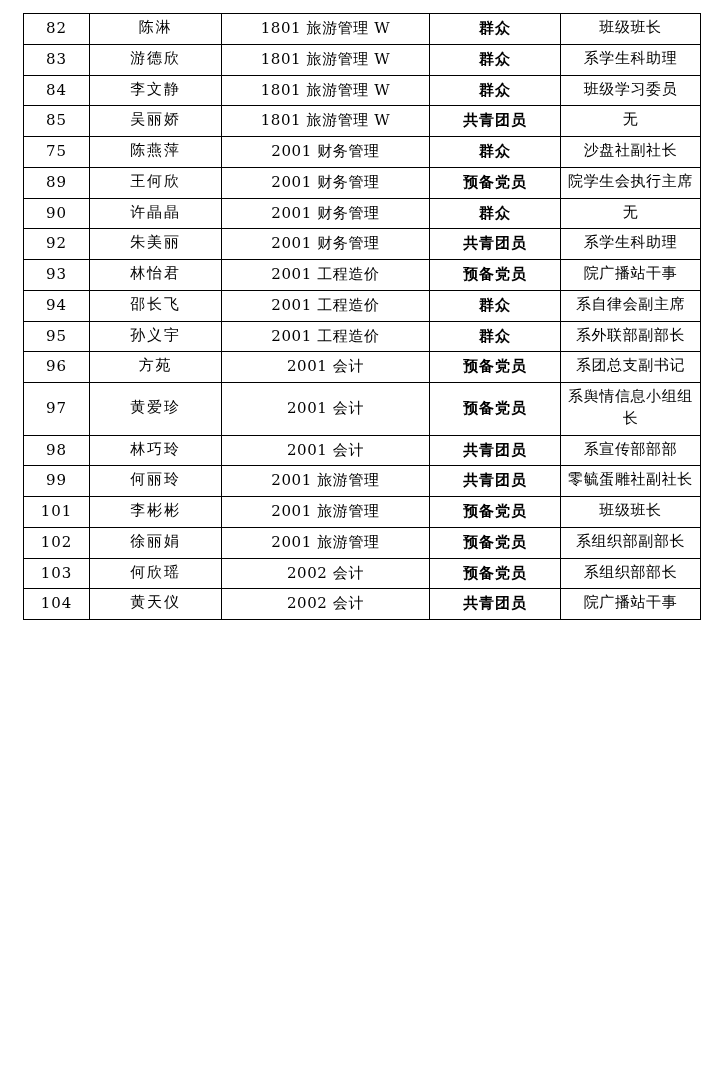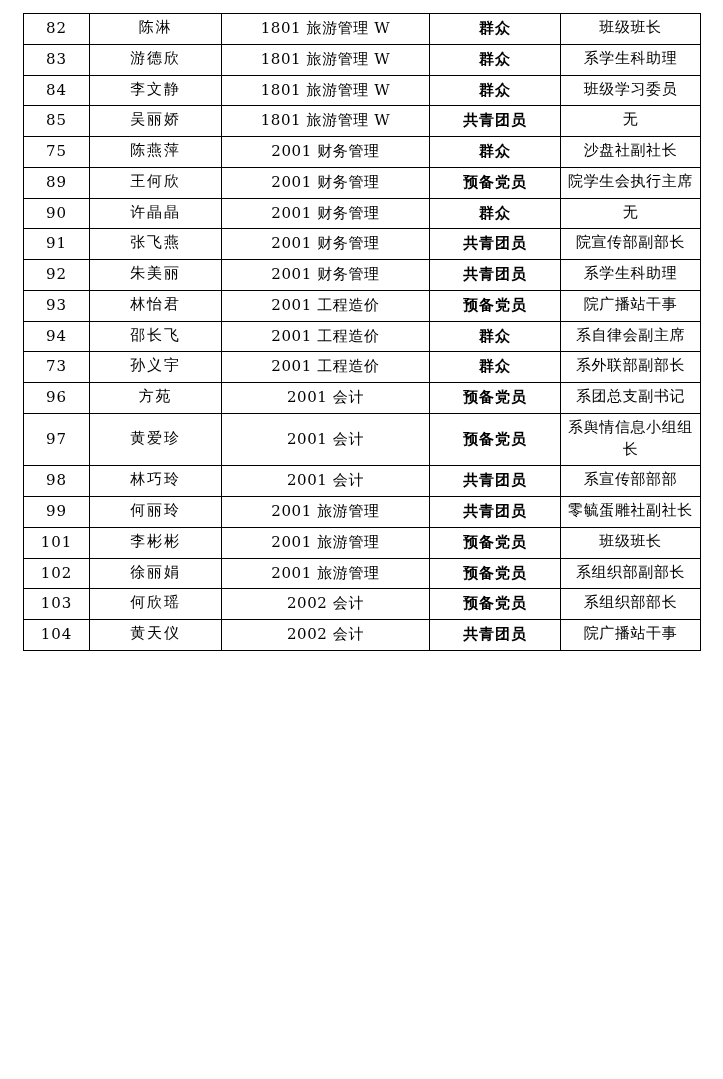--- a/index.html
+++ b/index.html
@@ -122,27 +122,20 @@
           <td class="post">院学生会执行主席</td>
         </tr>
         <tr>
           <td class="no">90</td>
           <td class="name">许晶晶</td>
           <td class="cls">2001 财务管理</td>
           <td class="pol">群众</td>
           <td class="post">无</td>
         </tr>
         <tr>
-          <td class="no">91</td>
-          <td class="name">张飞燕</td>
-          <td class="cls">2001 财务管理</td>
-          <td class="pol">共青团员</td>
-          <td class="post">院宣传部副部长</td>
-        </tr>
-        <tr>
           <td class="no">92</td>
           <td class="name">朱美丽</td>
           <td class="cls">2001 财务管理</td>
           <td class="pol">共青团员</td>
           <td class="post">系学生科助理</td>
         </tr>
         <tr>
           <td class="no">93</td>
           <td class="name">林怡君</td>
           <td class="cls">2001 工程造价</td>
@@ -150,21 +143,21 @@
           <td class="post">院广播站干事</td>
         </tr>
         <tr>
           <td class="no">94</td>
           <td class="name">邵长飞</td>
           <td class="cls">2001 工程造价</td>
           <td class="pol">群众</td>
           <td class="post">系自律会副主席</td>
         </tr>
         <tr>
-          <td class="no">73</td>
+          <td class="no">95</td>
           <td class="name">孙义宇</td>
           <td class="cls">2001 工程造价</td>
           <td class="pol">群众</td>
           <td class="post">系外联部副部长</td>
         </tr>
         <tr>
           <td class="no">96</td>
           <td class="name">方苑</td>
           <td class="cls">2001 会计</td>
           <td class="pol">预备党员</td>

